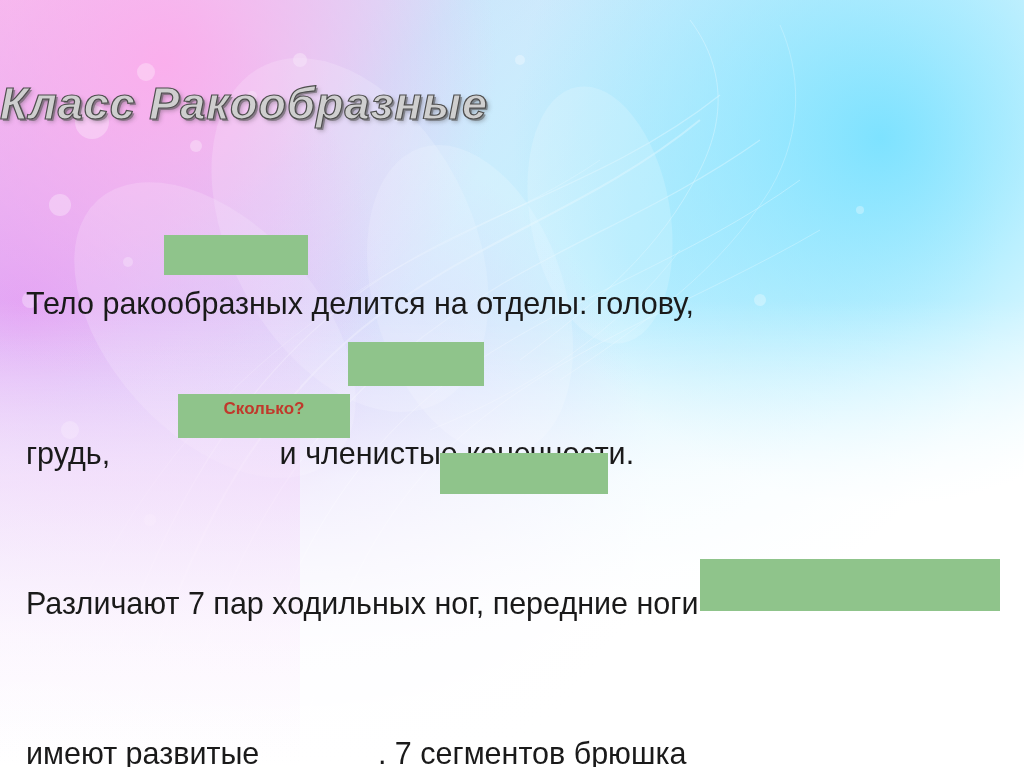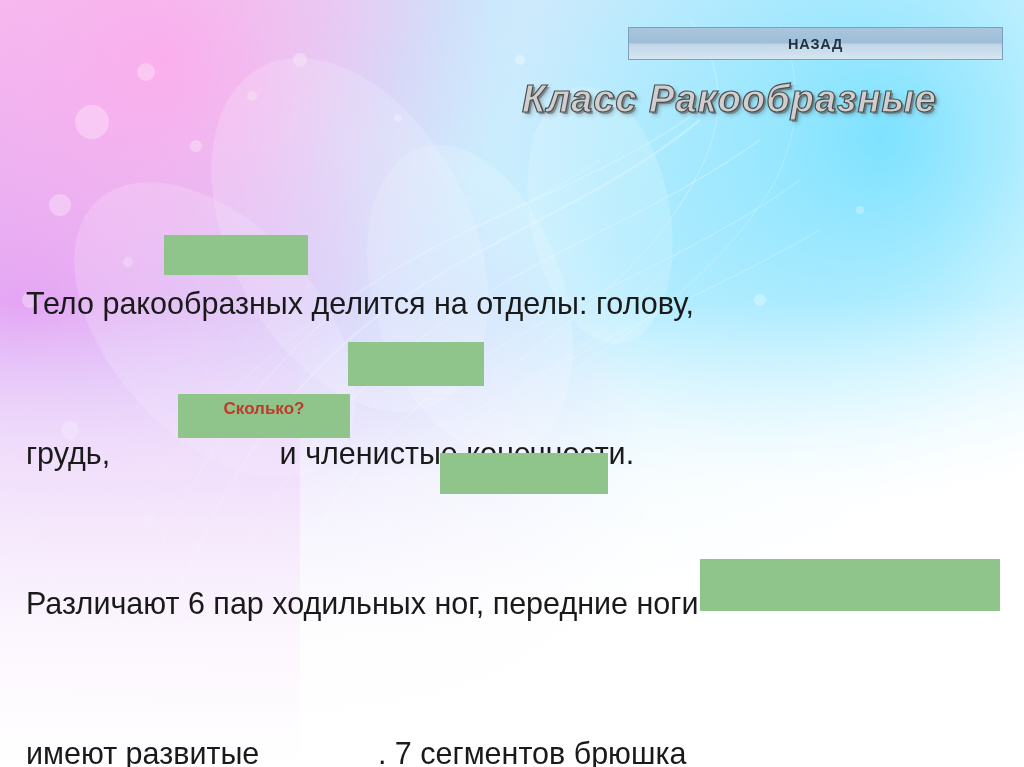--- a/index.html
+++ b/index.html
@@ -67,25 +67,25 @@
     color: #23323f;
     letter-spacing: 0.7px;
   }
 
   
   .slide-title {
     position: absolute;
     left: 0;
     top: 78px;
     width: 937px;
-    text-align: right;
+    text-align: left;
     font-family: "Liberation Sans", sans-serif;
     font-style: italic;
     font-weight: bold;
-    font-size: 38px;
+    font-size: 45px;
     letter-spacing: 1px;
     color: #cfcfcf;
     -webkit-text-stroke: 1.2px #4e4e4e;
     text-shadow:
       2px 2px 0 rgba(90,90,90,0.55),
       3px 3px 4px rgba(60,60,60,0.35);
   }
 
   
   .body-text {
@@ -180,30 +180,27 @@
       <circle cx="860" cy="210" r="4"></circle>
       <circle cx="70" cy="430" r="9"></circle>
       <circle cx="150" cy="520" r="6"></circle>
       <circle cx="250" cy="620" r="5"></circle>
     </g>
   </svg>
 
   <div class="bg-fade"></div>
   <div class="bg-left-fade"></div>
 
-  <div class="back-button">
-    <span>НАЗАД</span>
-  </div>
 
   <div class="slide-title">Класс Ракообразные</div>
 
   <div class="body-text">
     <div class="line">Тело ракообразных делится на отделы: голову,</div>
     <div class="line">грудь,                    и членистые конечности.</div>
-    <div class="line">Различают 6 пар ходильных ног, передние ноги</div>
+    <div class="line">Различают 7 пар ходильных ног, передние ноги</div>
     <div class="line">имеют развитые              . 7 сегментов брюшка</div>
     
     
     
     
   </div>
 
   <div class="green-block" id="blk1"></div>
   <div class="green-block" id="blk2"></div>
   <div class="green-block" id="blk3"></div>

